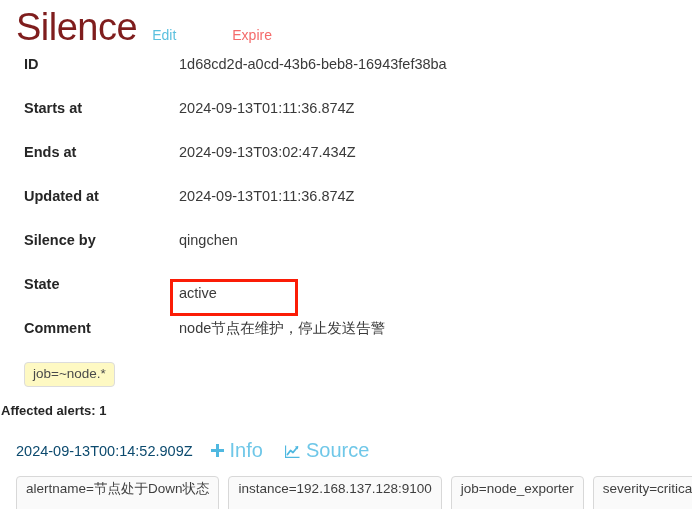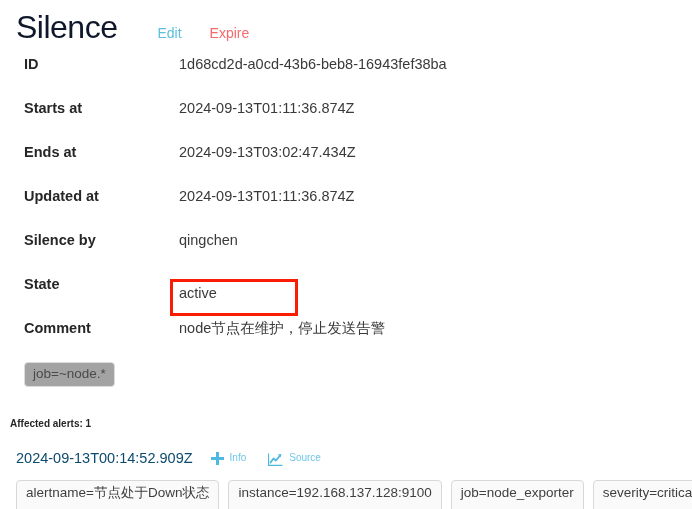--- a/index.html
+++ b/index.html
@@ -18,30 +18,31 @@
 
   
   .page-header {
     display: flex;
     align-items: baseline;
     padding: 6px 0 0 16px;
     height: 46px;
     box-sizing: border-box;
   }
   .page-title {
-    font-size: 32px;
+    font-size: 38px;
     font-weight: 300;
-    color: #0f172a;
+    color: #7f1d1d;
     letter-spacing: -0.5px;
     line-height: 42px;
   }
   .header-actions {
     display: flex;
     align-items: baseline;
-    margin-left: 40px;
+    margin-left: 15px;
+    gap: 28px;
   }
   .header-link {
     font-size: 14px;
     text-decoration: none;
     cursor: pointer;
     margin-right: 28px;
   }
   .link-edit { color: #5bc0de; }
   .link-expire { color: #f46b6b; }
 
@@ -89,52 +90,52 @@
     z-index: 2;
     padding-top: 9px;
   }
 
   
   .row-matchers { height: 40px; }
   .matcher-badge {
     display: inline-block;
     font-size: 13.5px;
     color: #4a4a4a;
-    background: #a3a3a3;
+    background: #fef9c3;
     border: 1px solid #dcdcdc;
     border-radius: 4px;
     padding: 3px 8px 4px 8px;
     line-height: 16px;
     white-space: nowrap;
   }
 
   
   .affected-heading {
-    padding-left: 10px;
-    font-size: 10px;
+    padding-left: 1px;
+    font-size: 13px;
     font-weight: bold;
     color: #262626;
-    margin-top: 16px;
+    margin-top: 1px;
   }
   .alert-row {
     display: flex;
     align-items: center;
     padding-left: 16px;
     margin-top: 21px;
   }
   .alert-time {
     font-size: 14.5px;
     color: #0c4a6e;
     margin-right: 18px;
     white-space: nowrap;
   }
   .alert-action {
     display: inline-flex;
-    align-items: flex-start;
-    font-size: 10px;
+    align-items: center;
+    font-size: 20px;
     color: #6fc7e8;
     text-decoration: none;
     cursor: pointer;
     margin-right: 22px;
   }
   .icon-plus {
     display: inline-block;
     position: relative;
     width: 13px;
     height: 13px;

